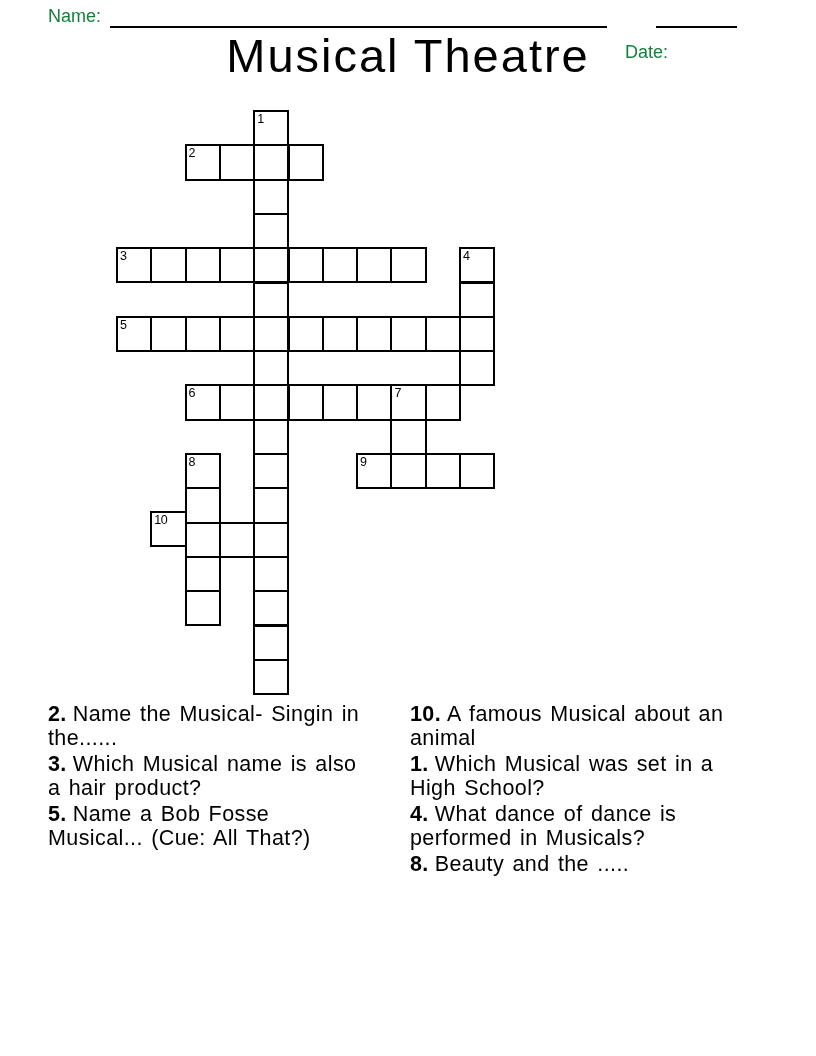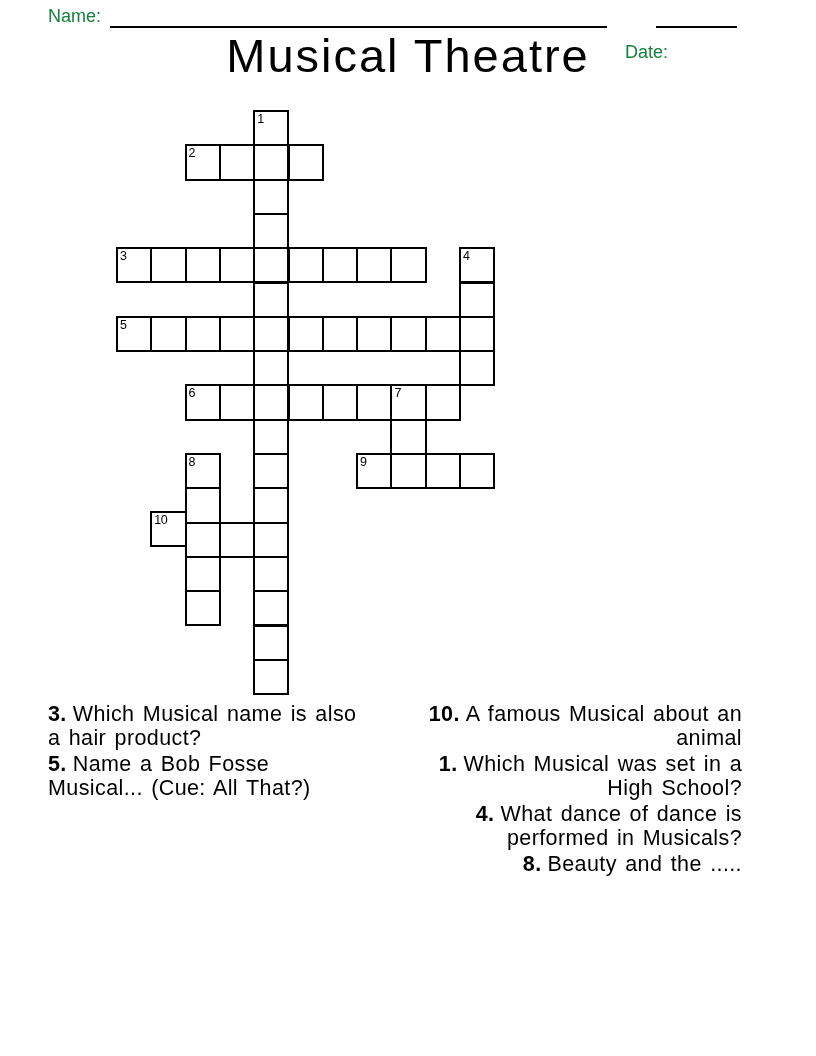--- a/index.html
+++ b/index.html
@@ -39,21 +39,21 @@
   .cell .num {
     position: absolute; top: 0; left: 0;
     padding: 1px 0 0 2px;
     font-size: 12.5px; line-height: 1.1; color: #000;
     letter-spacing: -0.5px;
   }
 
   
   .clue-col { position: absolute; top: 703px; }
   #clues-left  { left: 48px;  width: 330px; }
-  #clues-right { left: 400px; width: 342px; text-align: right; }
+  #clues-right { left: 410px; width: 342px; }
   .clue-heading {
     font-size: 21.5px; font-weight: bold;
     text-decoration: underline; text-decoration-thickness: 2px; text-underline-offset: 3px;
     margin: 0 0 3px 0; line-height: 23.5px; letter-spacing: 0.4px;
   }
   .clue {
     font-size: 21.5px; line-height: 23.5px;
     letter-spacing: 0.4px; word-spacing: 2px;
     margin: 0 0 3px 0; color: #000;
   }
@@ -147,20 +147,22 @@
     <div class="cell" style="left: 137.2px; top: 411.6px;"></div>
     <div class="cell" style="left: 68.6px; top: 445.9px;"></div>
     <div class="cell" style="left: 137.2px; top: 445.9px;"></div>
     <div class="cell" style="left: 68.6px; top: 480.2px;"></div>
     <div class="cell" style="left: 137.2px; top: 480.2px;"></div>
     <div class="cell" style="left: 137.2px; top: 514.5px;"></div>
     <div class="cell" style="left: 137.2px; top: 548.8px;"></div>
   </div>
 
 <div id="clues-left" class="clue-col">
+    <p class="clue"><span class="num">2.</span><span class="txt">Name the Musical- Singin in
+the......</span></p>
     <p class="clue"><span class="num">3.</span><span class="txt">Which Musical name is also
 a hair product?</span></p>
     <p class="clue"><span class="num">5.</span><span class="txt">Name a Bob Fosse
 Musical... (Cue: All That?)</span></p>
   </div>
 <div id="clues-right" class="clue-col">
     <p class="clue"><span class="num">10.</span><span class="txt">A famous Musical about an
 animal</span></p>
     <p class="clue"><span class="num">1.</span><span class="txt">Which Musical was set in a
 High School?</span></p>

